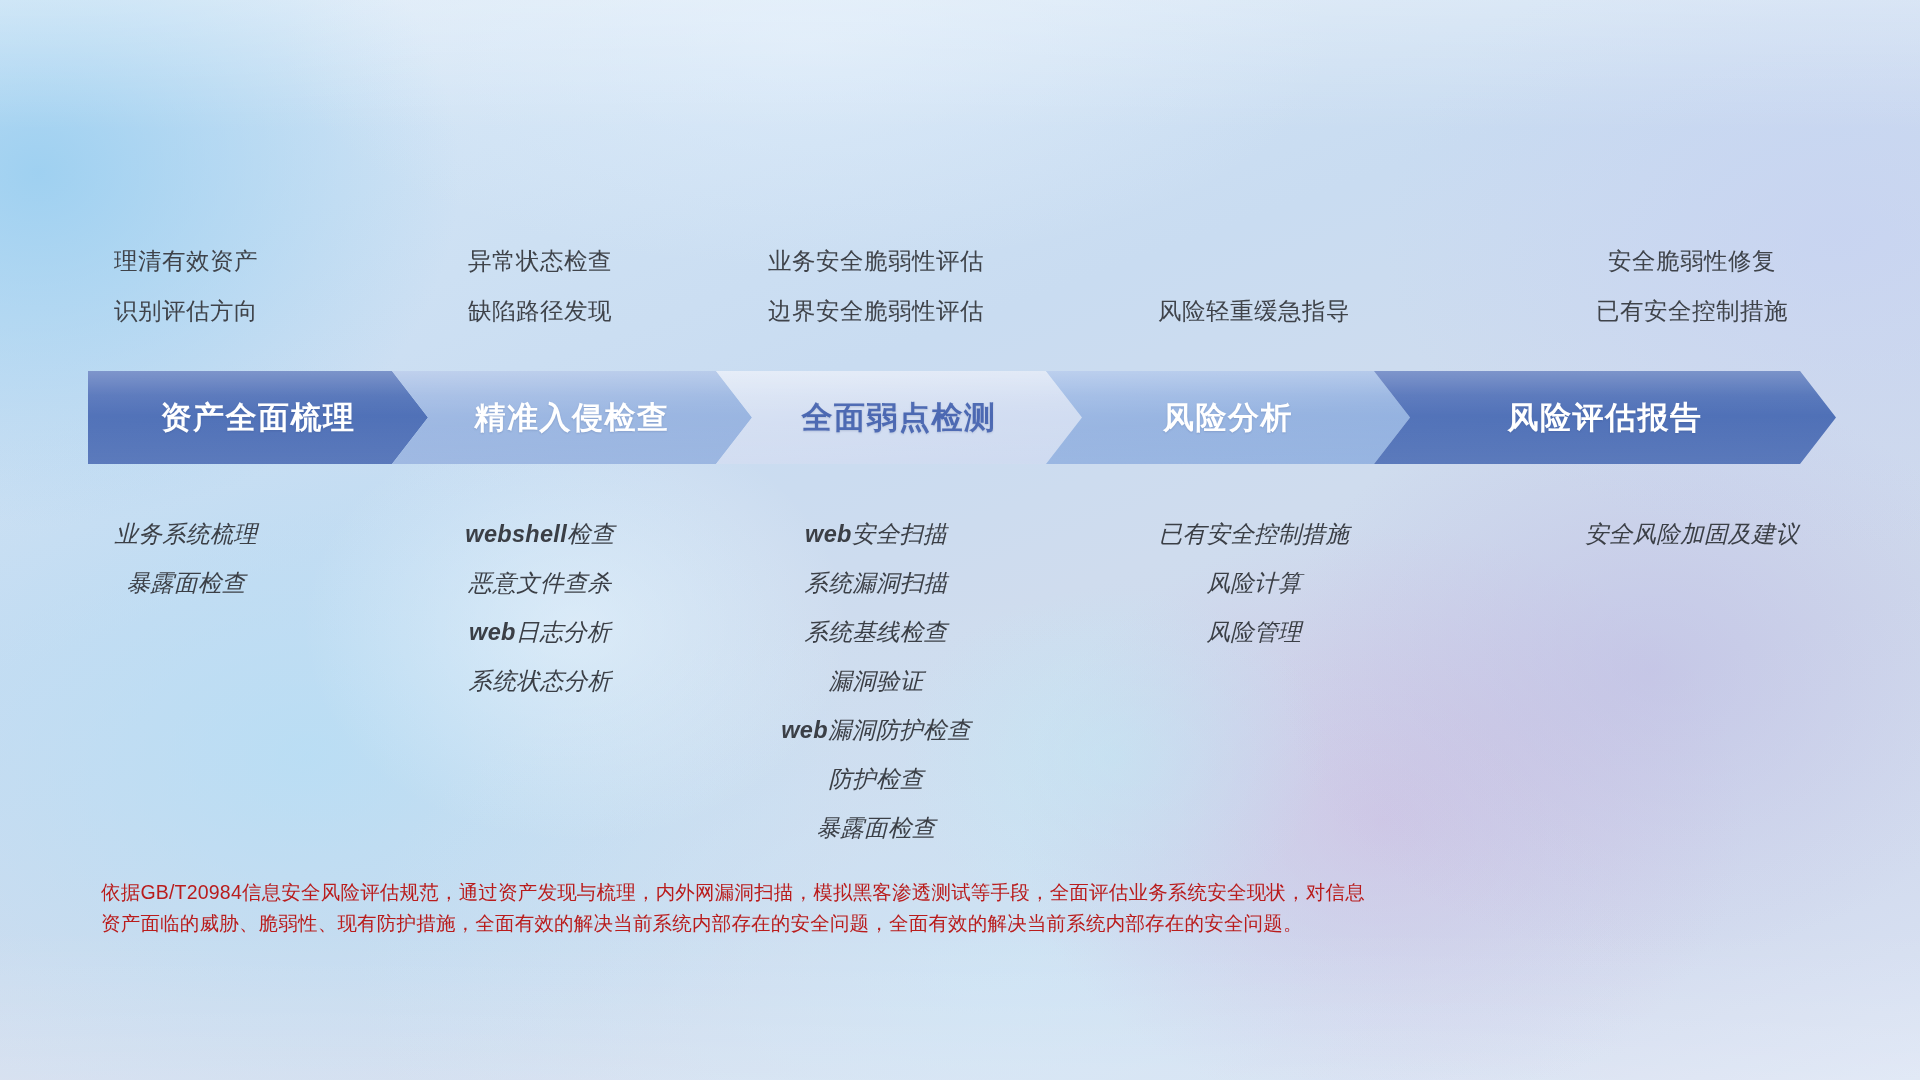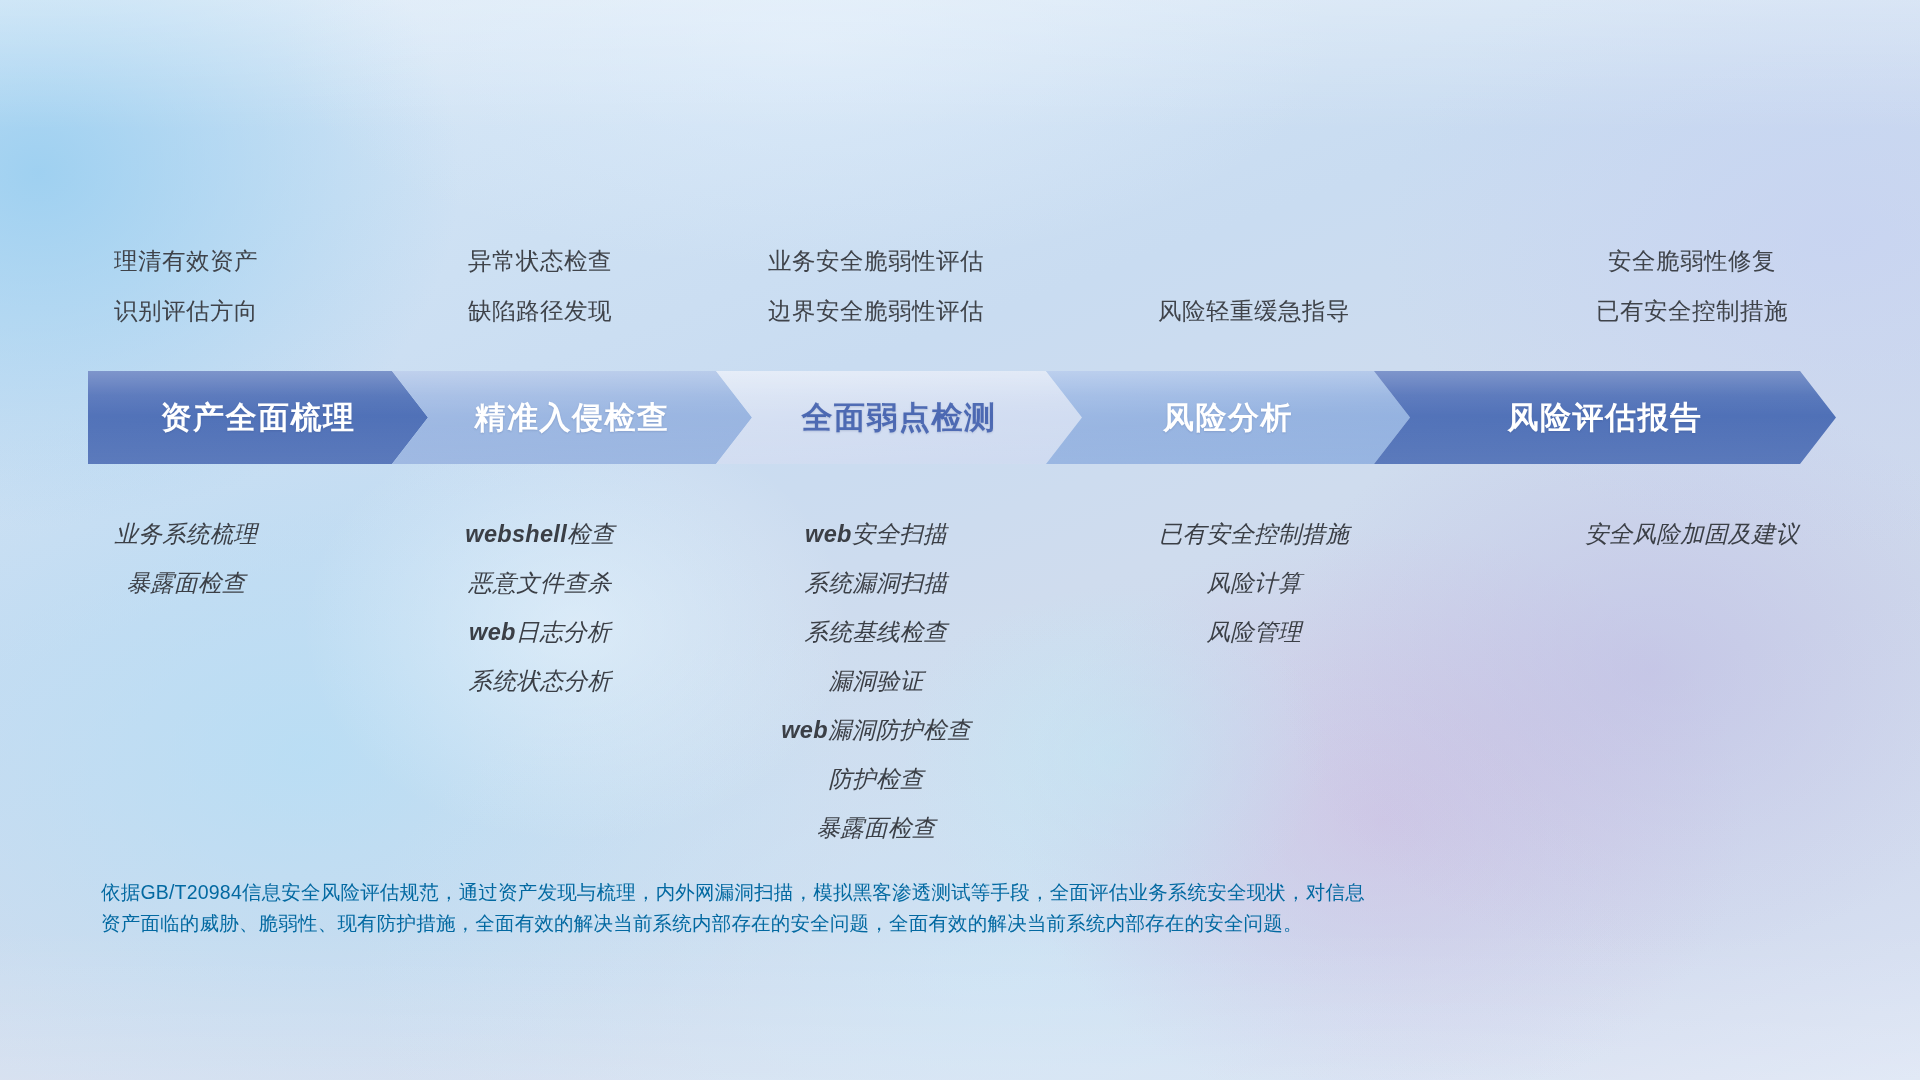--- a/index.html
+++ b/index.html
@@ -148,21 +148,21 @@
   }
   .bot-item b{ font-weight:bold;margin-top:12px; }
 
   
   #footer{
     position:absolute;
     left:101px; top:877px;
     width:1530px;
     font-size:19.5px;
     line-height:31px;
-    color:#0369a1;
+    color:#b91c1c;
     letter-spacing:.2px;
     text-align:left;
   }
   #footer span{ display:block; white-space:nowrap; }
 </style>
 </head>
 <body>
 
 <div id="stage">
 

